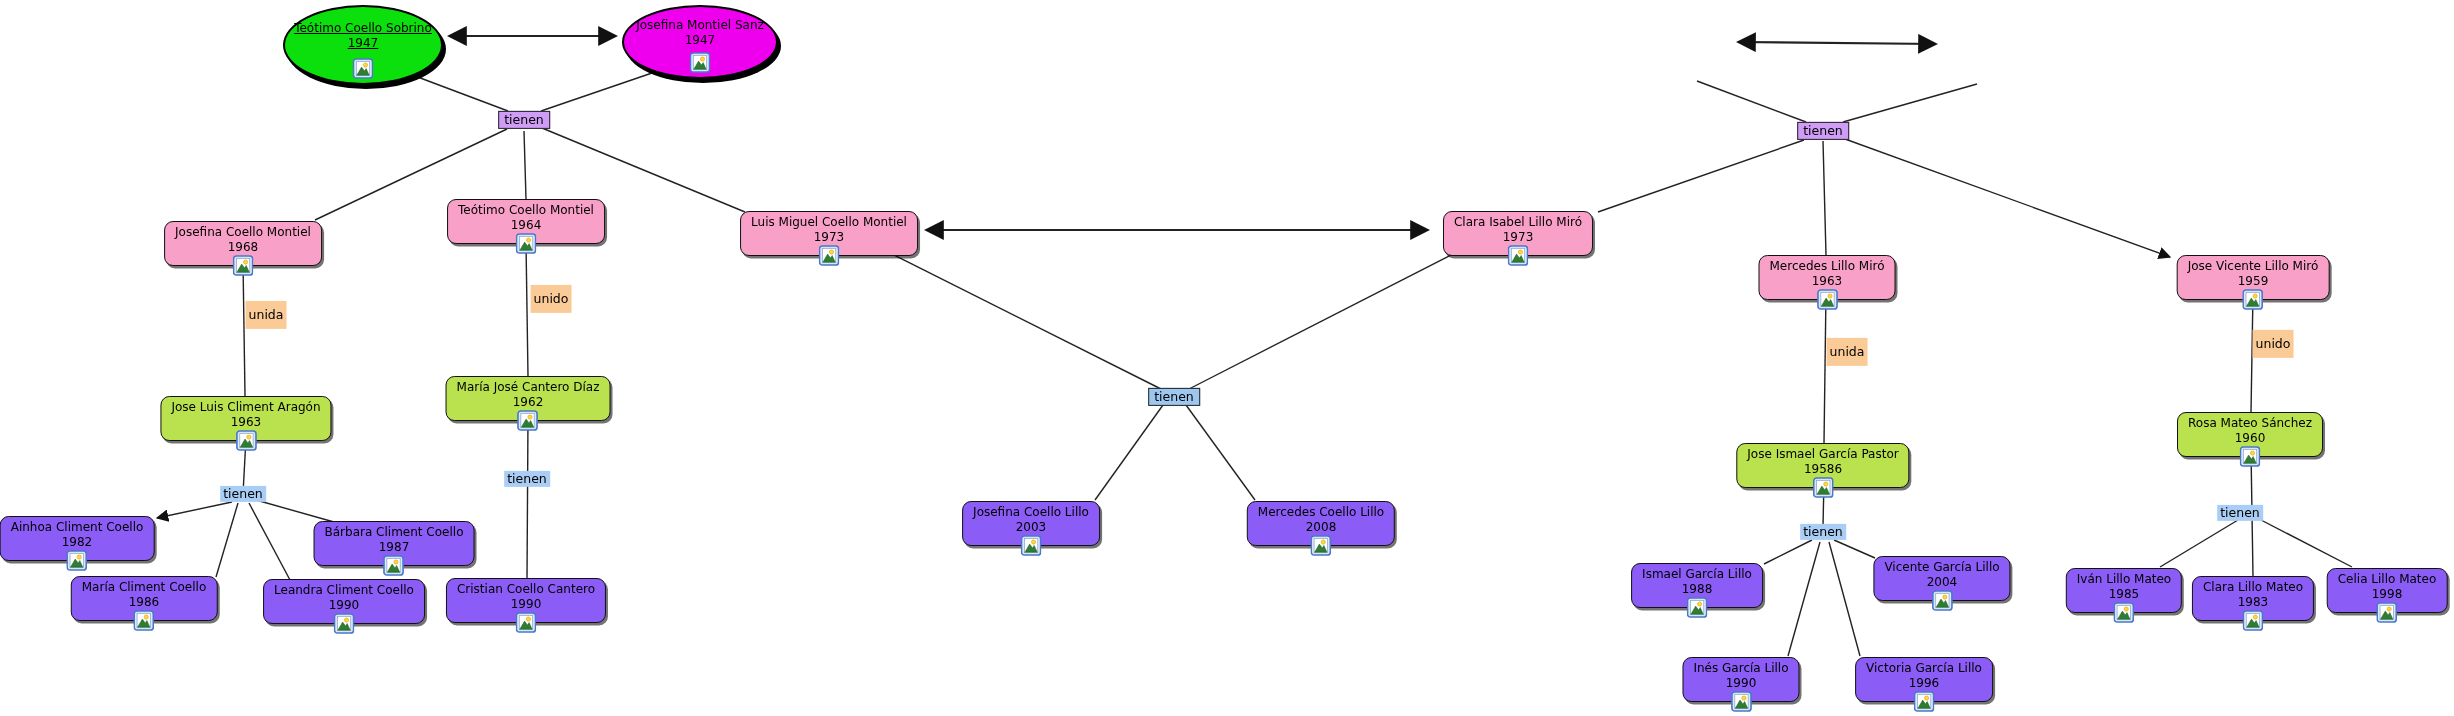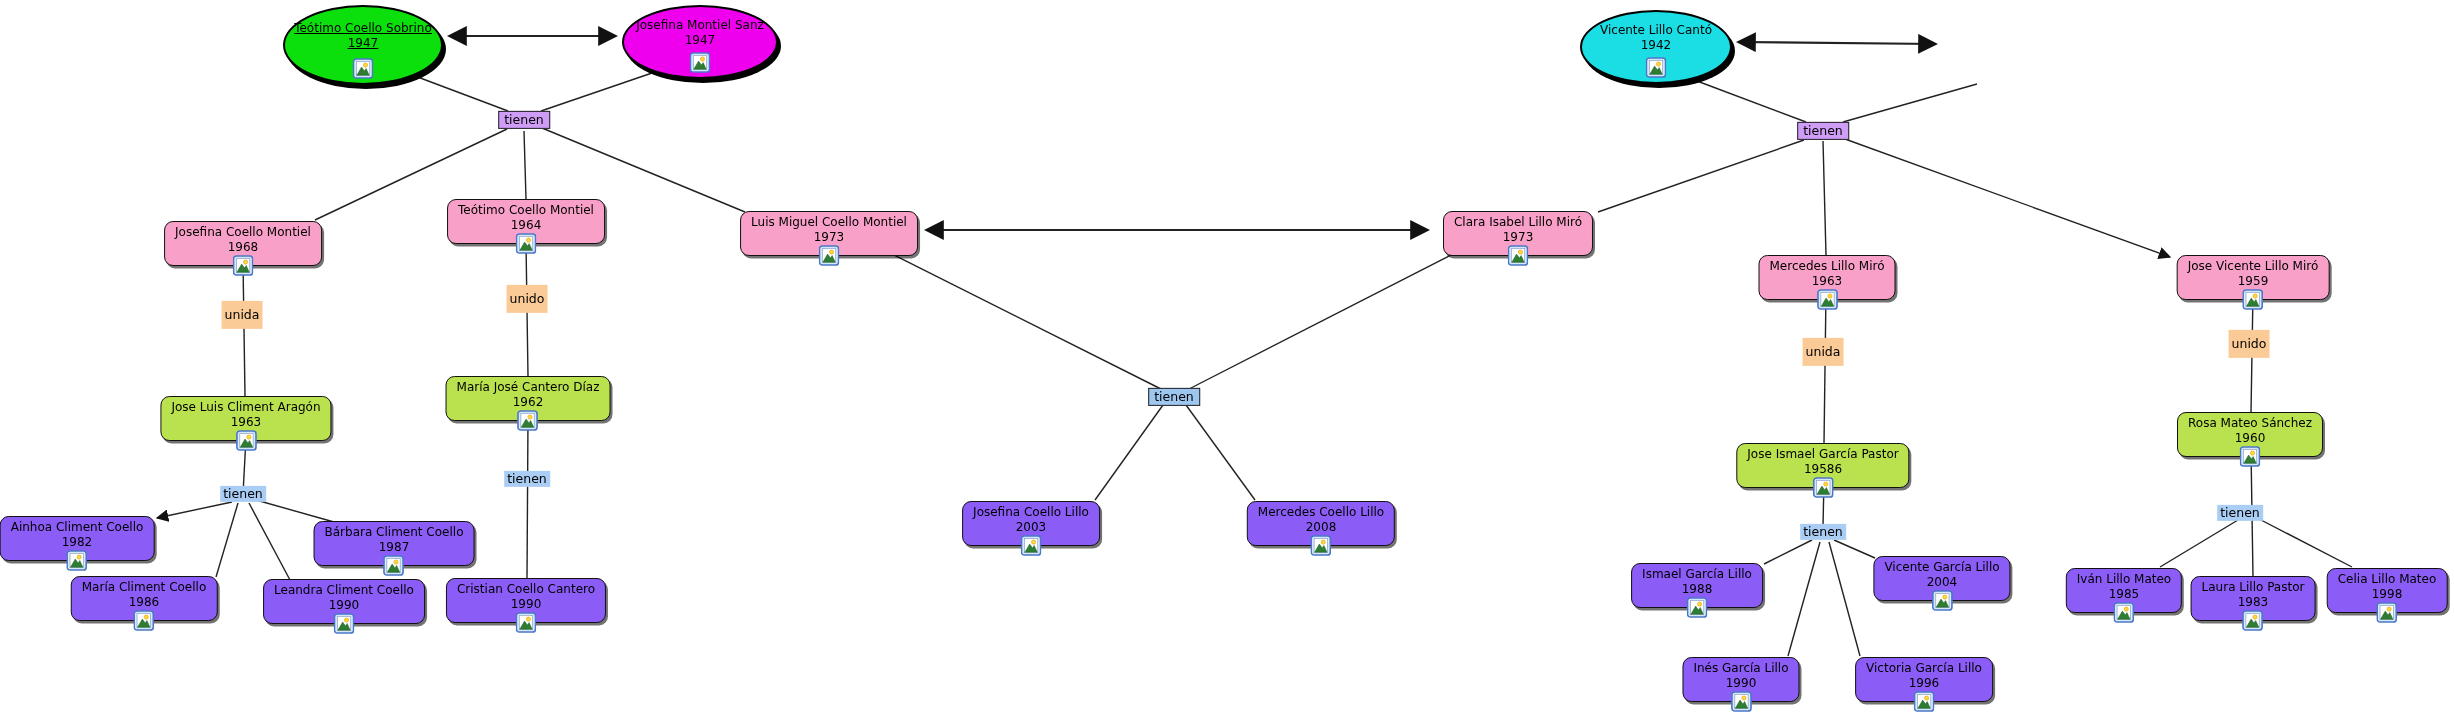--- a/index.html
+++ b/index.html
@@ -34,21 +34,21 @@
   .p-ell .pic{position:absolute;bottom:4px;left:50%;transform:translateX(-50%);}
   .p-rect .pic{position:absolute;bottom:-11px;left:50%;transform:translateX(-50%);}
   
   .lbl{
     position:absolute;transform:translate(-50%,-50%);
     font-size:12.5px;white-space:nowrap;line-height:1.3;
   }
   .box-purple{background:#cf9df5;border:1px solid #222;padding:0 5px;}
   .box-blue{background:#9dc7ef;border:1px solid #222;padding:0 5px;}
   .hl-blue{background:#a9cdf4;padding:0 3px;}
-  .hl-orange{background:#fbcb97;padding:6px 3px;}
+  .hl-orange{background:#fbcb97;padding:6px 3px;margin-left:24px;}
   .nm,.yr{pointer-events:none;}
 </style>
 </head>
 <body>
 
 <div class="canvas">
 
   <svg width="0" height="0" style="position:absolute" aria-hidden="true">
     <symbol id="picico" viewBox="0 0 22 22">
       <rect x="1" y="1" width="20" height="20" rx="3" fill="#dce9fb" stroke="#4a78c8" stroke-width="1.7"></rect>
@@ -114,27 +114,20 @@
         <use href="#picico"></use>
       </svg>
   </div>
   <div class="p-ell e-magenta" style="left:622px;top:5px;width:156px;height:74px">
     <div class="nm">Josefina Montiel Sanz</div>
     <div class="yr">1947</div>
     <svg class="pic" width="21" height="21">
         <use href="#picico"></use>
       </svg>
   </div>
-  <div class="p-ell e-cyan" style="left:1580px;top:10px;width:152px;height:74px">
-    <div class="nm">Vicente Lillo Cantó</div>
-    <div class="yr">1942</div>
-    <svg class="pic" width="21" height="21">
-        <use href="#picico"></use>
-      </svg>
-  </div>
 
   <div class="p-rect pink" style="left:243px;top:221px">
     <div class="nm">Josefina Coello Montiel</div>
     <div class="yr">1968</div>
     <svg class="pic" width="21" height="21">
         <use href="#picico"></use>
       </svg>
   </div>
   <div class="p-rect pink" style="left:526px;top:199px">
     <div class="nm">Teótimo Coello Montiel</div>
@@ -279,21 +272,21 @@
       </svg>
   </div>
   <div class="p-rect yel" style="left:2124px;top:568px">
     <div class="nm">Iván Lillo Mateo</div>
     <div class="yr">1985</div>
     <svg class="pic" width="21" height="21">
         <use href="#picico"></use>
       </svg>
   </div>
   <div class="p-rect yel" style="left:2253px;top:576px">
-    <div class="nm">Laura Lillo Pastor</div>
+    <div class="nm">Clara Lillo Mateo</div>
     <div class="yr">1983</div>
     <svg class="pic" width="21" height="21">
         <use href="#picico"></use>
       </svg>
   </div>
   <div class="p-rect yel" style="left:2387px;top:568px">
     <div class="nm">Celia Lillo Mateo</div>
     <div class="yr">1998</div>
     <svg class="pic" width="21" height="21">
         <use href="#picico"></use>

